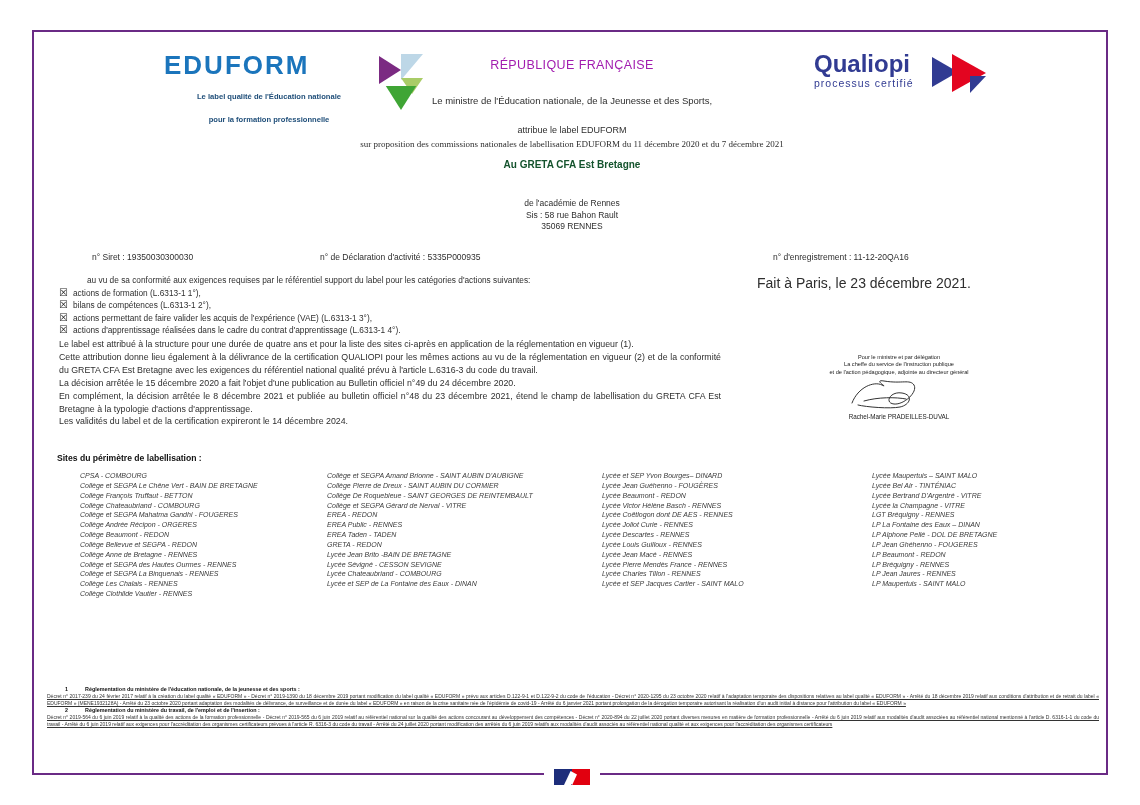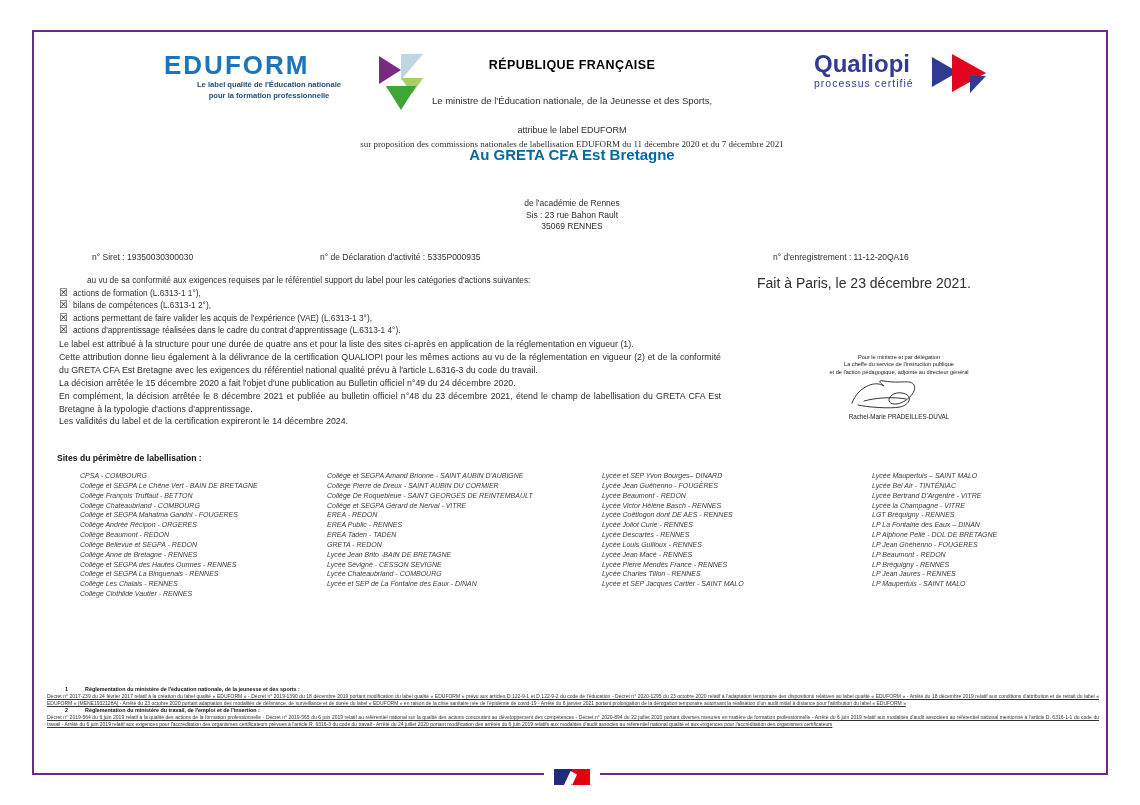--- a/index.html
+++ b/index.html
@@ -6,44 +6,44 @@
   html,body { width:1140px; height:805px; background:#ffffff; overflow:hidden;
     font-family:"Liberation Sans","DejaVu Sans",sans-serif; color:#2e2e2e; }
   .page { position:relative; width:1140px; height:611px; background:#fff; }
   .frame { position:absolute; left:32px; top:30px; width:1076px; height:745px;
     border:2px solid #6a2a85; }
   .abs { position:absolute; }
 
   
   .eduform { left:130px; top:20px; width:210px; }
   .eduform-name { font-size:26px; font-weight:bold; color:#1b75bc; letter-spacing:2px; line-height:26px; }
-  .eduform-tag { font-size:7.6px; font-weight:bold; color:#1f4e79; text-align:center; line-height:9px; margin-top:2px; }
+  .eduform-tag { font-size:7.6px; font-weight:bold; color:#1f4e79; text-align:center; line-height:9px; margin-top:14px; }
   .eduform-mark { left:345px; top:22px; width:44px; height:56px; }
   .eduform-mark .t { position:absolute; }
   .tri-purple { left:0; top:2px; width:22px; height:28px; background:#7b2a82; clip-path:polygon(0 0,100% 50%,0 100%); }
   .tri-lblue  { left:22px; top:0; width:22px; height:26px; background:#bdd7e7; clip-path:polygon(0 0,100% 0,0 100%); }
   .tri-lgreen { left:22px; top:24px; width:22px; height:16px; background:#a9cc67; clip-path:polygon(0 0,100% 0,50% 100%); }
   .tri-green  { left:2px; top:32px; width:40px; height:24px; background:#3fa535; clip-path:polygon(12% 0,88% 0,50% 100%); }
 
   .qualiopi { left:780px; top:20px; width:200px; }
   .qualiopi-name { font-size:24px; font-weight:bold; color:#313b92; line-height:24px; }
   .qualiopi-sub { font-size:10.5px; color:#313b92; letter-spacing:1px; margin-top:1px; }
   .q-arrows { left:898px; top:22px; width:56px; height:42px; }
   .q-arrows .t { position:absolute; }
   .qa-blue  { left:0; top:3px; width:26px; height:30px; background:#313b92; clip-path:polygon(0 0,100% 50%,0 100%); }
   .qa-red   { left:20px; top:0; width:34px; height:38px; background:#e30520; clip-path:polygon(0 0,100% 50%,0 100%); }
   .qa-blue2 { left:38px; top:22px; width:16px; height:17px; background:#313b92; clip-path:polygon(0 0,100% 0,0 100%); }
 
   
   .ctr { left:0; width:1076px; text-align:center; }
-  .republique { top:26px; font-size:12.5px; font-weight:bold; color:#000000; letter-spacing:.4px; }
+  .republique { top:26px; font-size:12.5px; font-weight:normal; color:#a21caf; letter-spacing:.4px; }
   .minister { top:63px; font-size:9.5px; }
   .attribue { top:93px; font-size:9px; }
   .proposition { top:107px; font-size:9px;font-family:Liberation Serif, serif; }
-  .recipient { top:114px; font-size:15px; font-weight:bold; color:#0369a1; }
+  .recipient { top:127px; font-size:10px; font-weight:bold; color:#14532d; }
   .academy { top:166px; font-size:8.5px; line-height:11.5px; }
 
   
   .reg { top:220px; font-size:8.5px; }
   .reg-siret { left:58px; }
   .reg-decl { left:286px; }
   .reg-enr { left:739px; }
   .date-line { left:723px; top:243px; font-size:14px; }
 
   
@@ -115,21 +115,21 @@
       <div class="t qa-blue2"></div>
     </div>
 
     <div class="abs ctr republique">RÉPUBLIQUE FRANÇAISE</div>
     <div class="abs ctr minister">Le ministre de l'Éducation nationale, de la Jeunesse et des Sports,</div>
     <div class="abs ctr attribue">attribue le label EDUFORM</div>
     <div class="abs ctr proposition">sur proposition des commissions nationales de labellisation EDUFORM du 11 décembre 2020 et du 7 décembre 2021</div>
     <div class="abs ctr recipient">Au GRETA CFA Est Bretagne</div>
     <div class="abs ctr academy">
       <div>de l'académie de Rennes</div>
-      <div>Sis : 23 rue Bahon Rault</div>
+      <div>Sis : 58 rue Bahon Rault</div>
       <div>35069 RENNES</div>
     </div>
 
     <div class="abs reg reg-siret">n° Siret : 19350030300030</div>
     <div class="abs reg reg-decl">n° de Déclaration d'activité : 5335P000935</div>
     <div class="abs reg reg-enr">n° d'enregistrement : 11-12-20QA16</div>
     <div class="abs date-line">Fait à Paris, le 23 décembre 2021.</div>
 
     <div class="abs conf-intro">au vu de sa conformité aux exigences requises par le référentiel support du label pour les catégories d'actions suivantes:</div>
     <div class="abs checklist">

